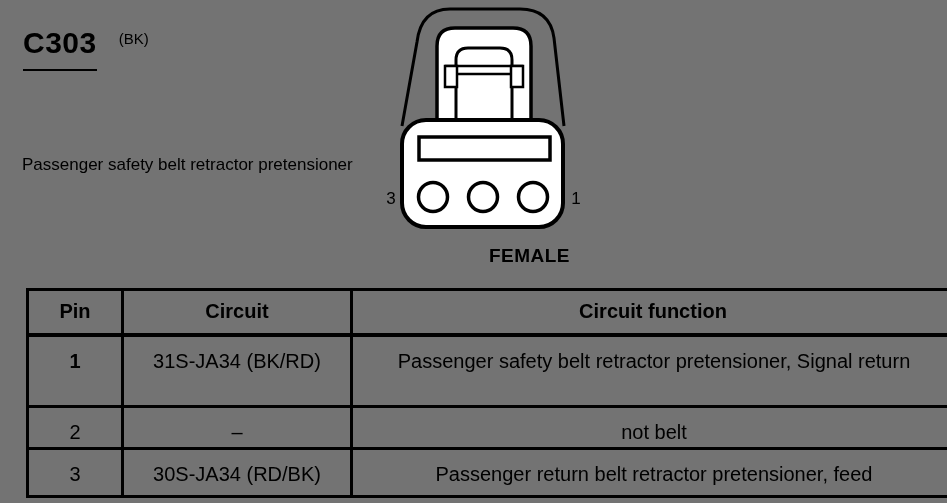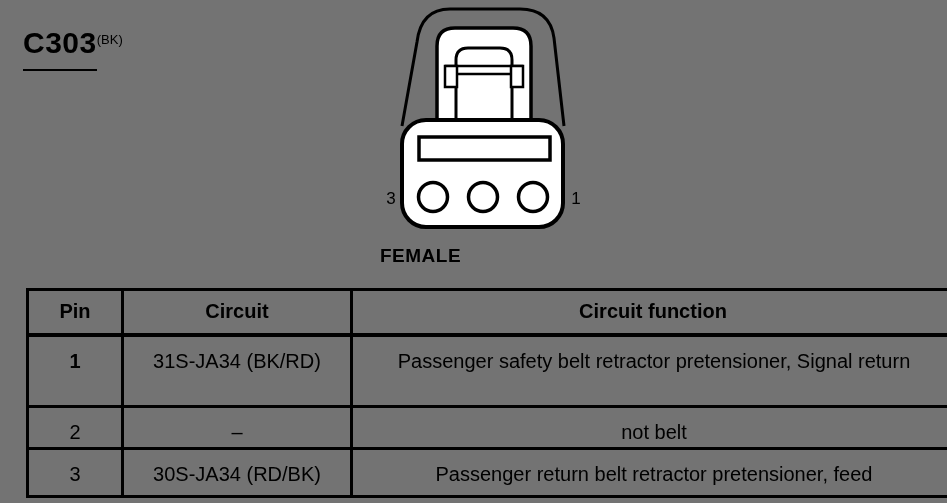--- a/index.html
+++ b/index.html
@@ -24,22 +24,23 @@
   }
   .connector-id {
     font-size: 30px;
     font-weight: 700;
     letter-spacing: 0.5px;
     display: inline-block;
     border-bottom: 2px solid #000;
     padding-bottom: 9px;
   }
   .color-code {
-    font-size: 13px;
+    font-size: 15px;
     font-weight: 400;
+    margin-left: 22px;
     transform: translateY(-9px);
   }
   .part-number {
     position: absolute;
     left: 17px;
     top: 99px;
     font-size: 26px;
     font-weight: 700;
     letter-spacing: 0.5px;
   }
@@ -54,24 +55,24 @@
   
   .connector-svg {
     position: absolute;
     left: 375px;
     top: 0px;
     width: 215px;
     height: 240px;
   }
   .female-label {
     position: absolute;
-    left: 380px;
+    left: 360px;
     top: 245px;
     width: 210px;
-    text-align: left;
+    text-align: right;
     font-size: 19px;
     font-weight: 700;
     letter-spacing: 0.5px;
   }
 
   
   .pinout-table {
     position: absolute;
     left: 26px;
     top: 288px;
@@ -109,20 +110,21 @@
 <body>
 
 <div class="page">
 
   <div class="hdr-row">
     <span class="connector-id">C303</span>
     <span class="color-code">(BK)</span>
   </div>
 
 
+  <div class="description">Passenger safety belt retractor pretensioner</div>
 
   <svg class="connector-svg" viewBox="375 0 215 240" xmlns="http://www.w3.org/2000/svg">
 
     <path d="M 402 126 L 417 42 Q 421 9 450 9 L 520 9 Q 550 9 554 38 L 564 126" fill="none" stroke="#000" stroke-width="3"></path>
 
     <path d="M 437 126 L 437 46 Q 437 28 455 28 L 513 28 Q 531 28 531 46 L 531 126" fill="#fff" stroke="#000" stroke-width="3.5"></path>
 
     <path d="M 456 126 L 456 60 Q 456 48 468 48 L 500 48 Q 512 48 512 60 L 512 126" fill="#fff" stroke="#000" stroke-width="3"></path>
 
     <rect x="446" y="66" width="76" height="8" fill="#fff" stroke="#000" stroke-width="2.5"></rect>

